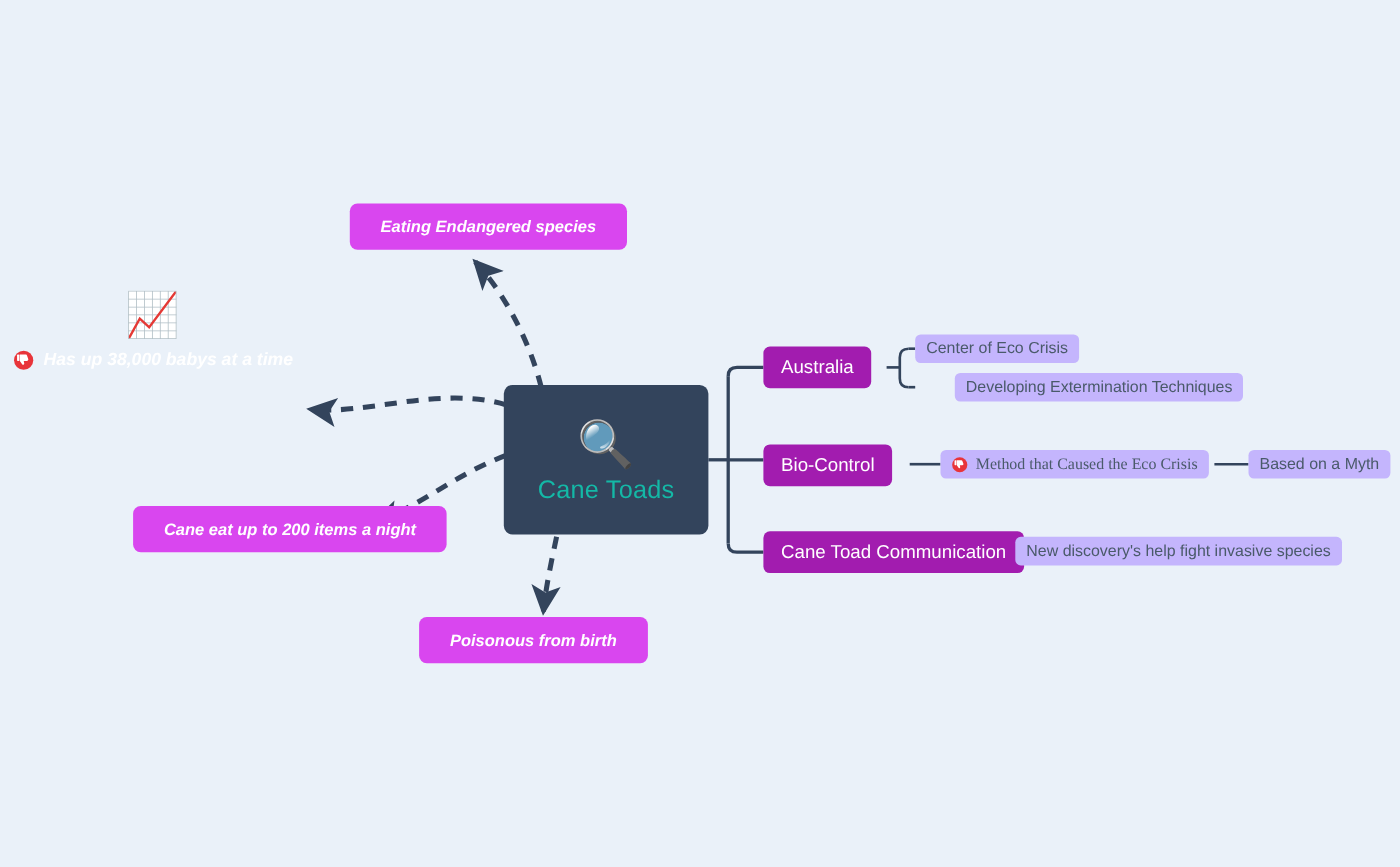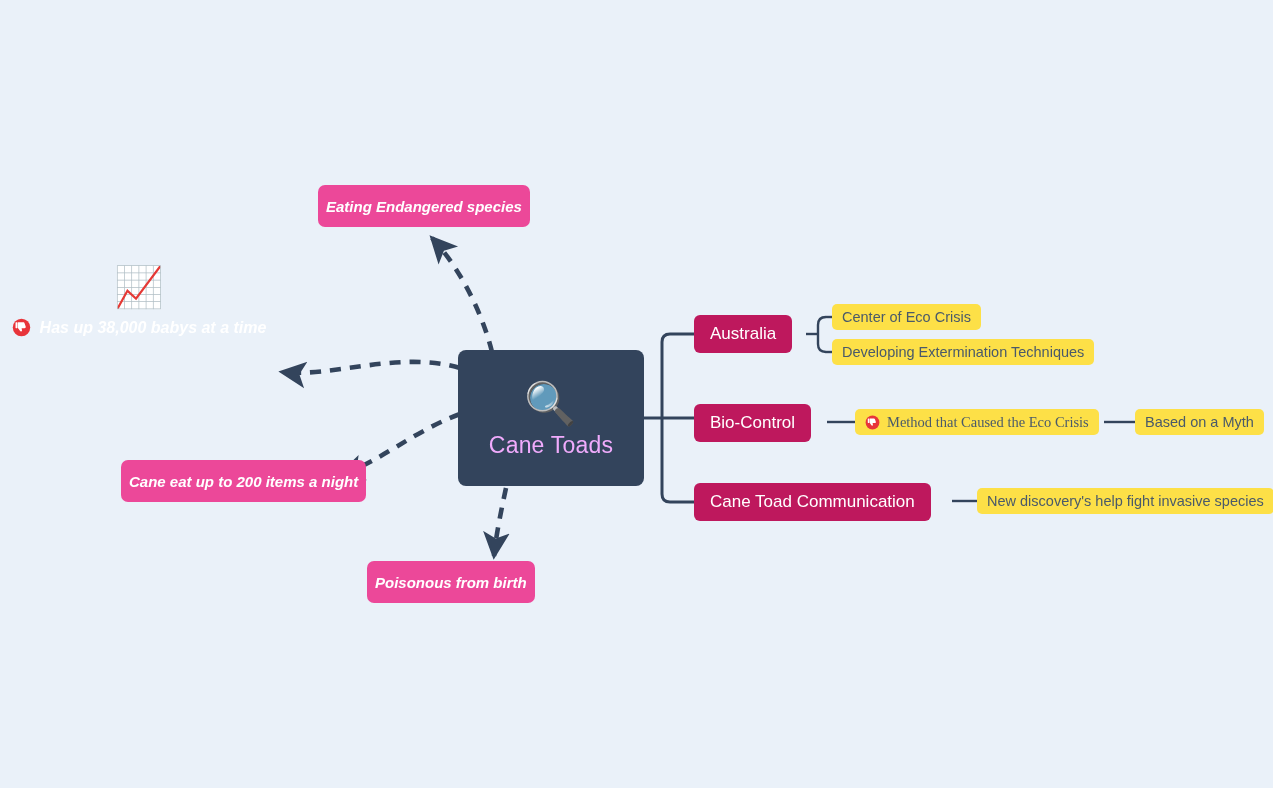--- a/index.html
+++ b/index.html
@@ -47,68 +47,68 @@
     flex-direction: column;
     justify-content: center;
     gap: 6px;
   }
   #center-node .center-icon {
     font-size: 42px;
     line-height: 44px;
     margin-top: 4px;
   }
   #center-node .center-label {
-    color: #f0abfc;
+    color: #14b8a6;
     font-size: 23px;
     letter-spacing: 0.2px;
     white-space: nowrap;
   }
 
   
   .branch-node {
-    background: #be185d;
+    background: #a21caf;
     border-radius: 6px;
     color: #ffffff;
     font-size: 17px;
     padding: 0 16px;
     white-space: nowrap;
     height: 38px;
   }
 
   
   .chip {
     position: absolute;
     box-sizing: border-box;
-    background: #fde047;
+    background: #c4b5fd;
     border-radius: 5px;
     color: #4a5a6a;
     font-size: 14.5px;
     height: 26px;
     display: flex;
     align-items: center;
     padding: 0 10px;
     white-space: nowrap;
     gap: 7px;
   }
   .chip .dislike {
     display: inline-flex;
     width: 15px; height: 15px;
     flex: 0 0 auto;
   }
 
   
   .satellite {
-    background: #ec4899;
+    background: #d946ef;
     border-radius: 7px;
     color: #ffffff;
     font-size: 15px;
     font-style: italic;
     font-weight: bold;
     white-space: nowrap;
-    padding: 0 8px;
+    padding: 0 28px;
     height: 42px;
   }
   #stat-node {
     left: 10px;
     top: 252px;
     width: 258px;
     height: 116px;
     border-radius: 7px;
     flex-direction: column;
     align-items: center;
@@ -199,40 +199,40 @@
   </div>
 
   <div class="node branch-node" style="left:694px; top:483px;align-items:center;">
     <span>Cane Toad Communication</span>
   </div>
 
   <div class="chip" style="left:832px; top:304px;">
     <span>Center of Eco Crisis</span>
   </div>
 
-  <div class="chip" style="left:832px; top:339px;align-items:center;">
+  <div class="chip" style="left:868px; top:339px;align-items:center;">
     <span>Developing Extermination Techniques</span>
   </div>
 
   <div class="chip" style="left:855px; top:409px;font-family:Liberation Serif, serif;">
     <span class="dislike">
       <svg viewBox="0 0 20 20" width="15" height="15">
         <circle cx="10" cy="10" r="9.2" fill="#e8343a"></circle>
         <path d="M6.2 4.6h5.6c.8 0 1.3.5 1.5 1.1l1.1 3.2c.3.9-.3 1.8-1.3 1.8h-3l.45 2.1c.12.6-.18 1.2-.75 1.4-.5.18-1-.02-1.25-.47L6.2 10.4z" fill="#ffffff"></path>
         <rect x="3.7" y="4.6" width="2.1" height="6.1" rx="0.6" fill="#ffffff"></rect>
       </svg>
     </span>
     <span>Method that Caused the Eco Crisis</span>
   </div>
 
   <div class="chip" style="left:1135px; top:409px;align-items:center;">
     <span>Based on a Myth</span>
   </div>
 
-  <div class="chip" style="left:977px; top:488px;justify-content:center;">
+  <div class="chip" style="left:923px; top:488px;justify-content:center;">
     <span>New discovery's help fight invasive species</span>
   </div>
 
   <div class="node satellite" style="left:318px; top:185px;">
     <span>Eating Endangered species</span>
   </div>
 
   <div class="node" id="stat-node">
     <span class="stat-emoji">📈</span>
     <span class="stat-row">
@@ -244,17 +244,17 @@
         </svg>
       </span>
       <span class="stat-text">Has up 38,000 babys at a time</span>
     </span>
   </div>
 
   <div class="node satellite" style="left:81px; top:460px;margin-left:40px;">
     <span>Cane eat up to 200 items a night</span>
   </div>
 
-  <div class="node satellite" style="left:367px; top:561px;">
+  <div class="node satellite" style="left:381px; top:561px;">
     <span>Poisonous from birth</span>
   </div>
 
 </div>
 
 </body></html>

